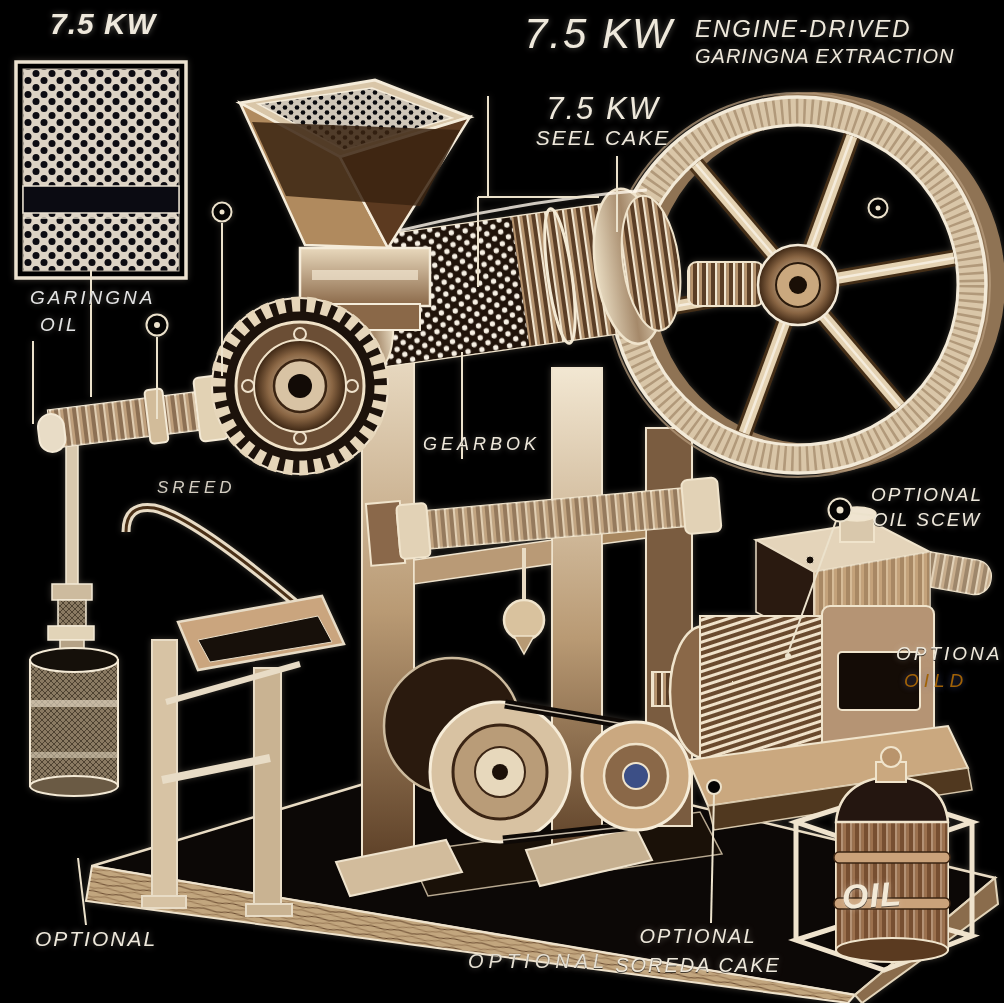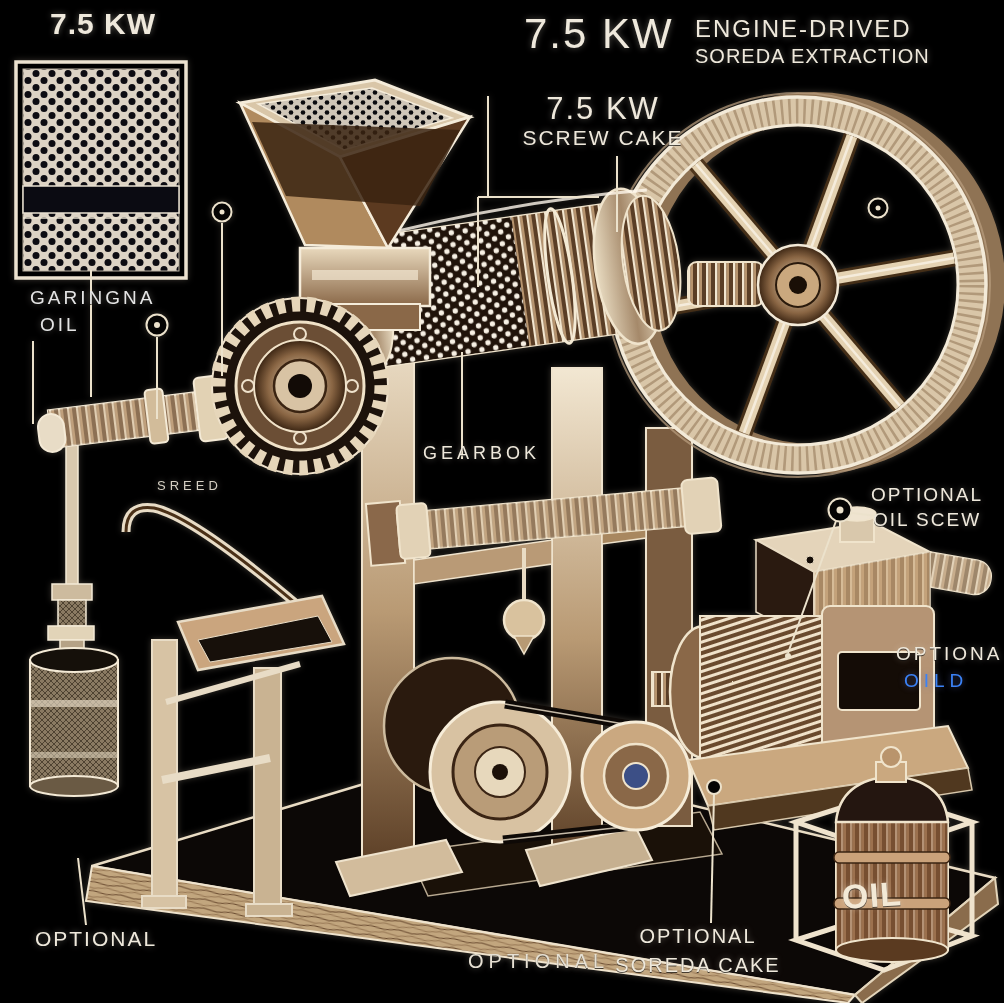--- a/index.html
+++ b/index.html
@@ -1,39 +1,39 @@
 <!DOCTYPE html>
 <html><head>
 <meta charset="utf-8">
 <style>
   html,body{margin:0;padding:0;background:#000;}
   .stage{position:relative;width:1004px;height:1003px;background:#000;overflow:hidden;
-         font-family:"Liberation Sans", sans-serif;}
+         font-family:"Liberation Sans", sans-serif;font-style:italic;}
   .stage svg{position:absolute;left:0;top:0;filter:drop-shadow(0 0 3px rgba(255,236,210,.22));}
   .lbl{position:absolute;color:#efe9dc;text-shadow:0 0 6px rgba(250,240,225,.35),0 1px 0 rgba(0,0,0,.7);
        white-space:nowrap;z-index:5;}
   .lbl .ln{display:block;}
   .lbl-inset{left:8px;top:8px;width:190px;text-align:center;}
   .lbl-inset .l1{font-size:30px;font-weight:600;letter-spacing:1px;line-height:32px;}
   .lbl-inset .l2{font-size:25px;letter-spacing:1px;line-height:27px;}
   .lbl-power{left:524px;top:10px;font-size:42px;font-weight:500;letter-spacing:2px;}
   .lbl-gasoline{left:407px;top:52px;font-size:20px;letter-spacing:2px;line-height:25px;}
   .lbl-screwcake{left:498px;top:92px;width:210px;text-align:center;}
   .lbl-screwcake .l1{font-size:31px;letter-spacing:2px;line-height:33px;font-weight:500;}
   .lbl-screwcake .l2{font-size:21px;letter-spacing:2px;line-height:25px;}
   .lbl-heading{left:695px;top:14px;width:306px;text-align:left;}
   .lbl-heading .l1{font-size:24px;letter-spacing:2px;line-height:30px;}
   .lbl-heading .l2{font-size:20px;letter-spacing:1px;line-height:25px;}
   .lbl-moringa{left:30px;top:284px;font-size:19px;letter-spacing:3px;line-height:27px;color:#e5e5e5;}
   .lbl-moringa .l2{margin-left:10px;}
-  .lbl-seed{left:157px;top:478px;font-size:13px;letter-spacing:4px;color:#d5cfc3;}
-  .lbl-gearbox{left:423px;top:443px;font-size:18px;letter-spacing:4px;}
+  .lbl-seed{left:157px;top:478px;font-size:17px;letter-spacing:4px;color:#d5cfc3;}
+  .lbl-gearbox{left:423px;top:434px;font-size:18px;letter-spacing:4px;}
   .lbl-oilseal{left:852px;top:482px;width:150px;text-align:center;font-size:19px;letter-spacing:2px;line-height:25px;}
   .lbl-optoil{left:896px;top:640px;font-size:19px;letter-spacing:3px;line-height:27px;}
-  .lbl-optoil .l2{color:#3b82f6;letter-spacing:5px;margin-left:8px;text-shadow:0 0 6px rgba(95,111,194,.6);}
+  .lbl-optoil .l2{color:#a16207;letter-spacing:5px;margin-left:8px;text-shadow:0 0 6px rgba(95,111,194,.6);}
   .lbl-gauge{left:12px;top:924px;width:168px;text-align:center;line-height:29px;}
   .lbl-gauge .l1{font-size:21px;letter-spacing:2px;}
   .lbl-gauge .l2{font-size:20px;letter-spacing:2px;color:#e2dccf;}
   .lbl-optbottom{left:468px;top:950px;font-size:20px;letter-spacing:5px;color:#e6e0d3;}
   .lbl-seedcake{left:606px;top:922px;width:184px;text-align:center;font-size:20px;letter-spacing:2px;line-height:29px;}
   .lbl-oildrum{left:842px;top:876px;font-size:34px;font-weight:600;letter-spacing:1px;
                transform:rotate(-4deg);color:#f3e9d6;}
 </style>
 </head>
 <body>
@@ -329,26 +329,26 @@
 
 <div class="lbl lbl-inset">
   <span class="ln l1">7.5 KW</span>
 </div>
 
 <div class="lbl lbl-power">7.5 KW</div>
 
 
 <div class="lbl lbl-screwcake">
   <span class="ln l1">7.5 KW</span>
-  <span class="ln l2">SCREW CAKE</span>
+  <span class="ln l2">SEEL CAKE</span>
 </div>
 
 <div class="lbl lbl-heading">
   <span class="ln l1">ENGINE-DRIVED</span>
-  <span class="ln l2">SOREDA EXTRACTION</span>
+  <span class="ln l2">GARINGNA EXTRACTION</span>
 </div>
 
 <div class="lbl lbl-moringa">
   <span class="ln l1">GARINGNA</span>
   <span class="ln l2">OIL</span>
 </div>
 
 <div class="lbl lbl-seed">SREED</div>
 
 <div class="lbl lbl-gearbox">GEARBOK</div>

